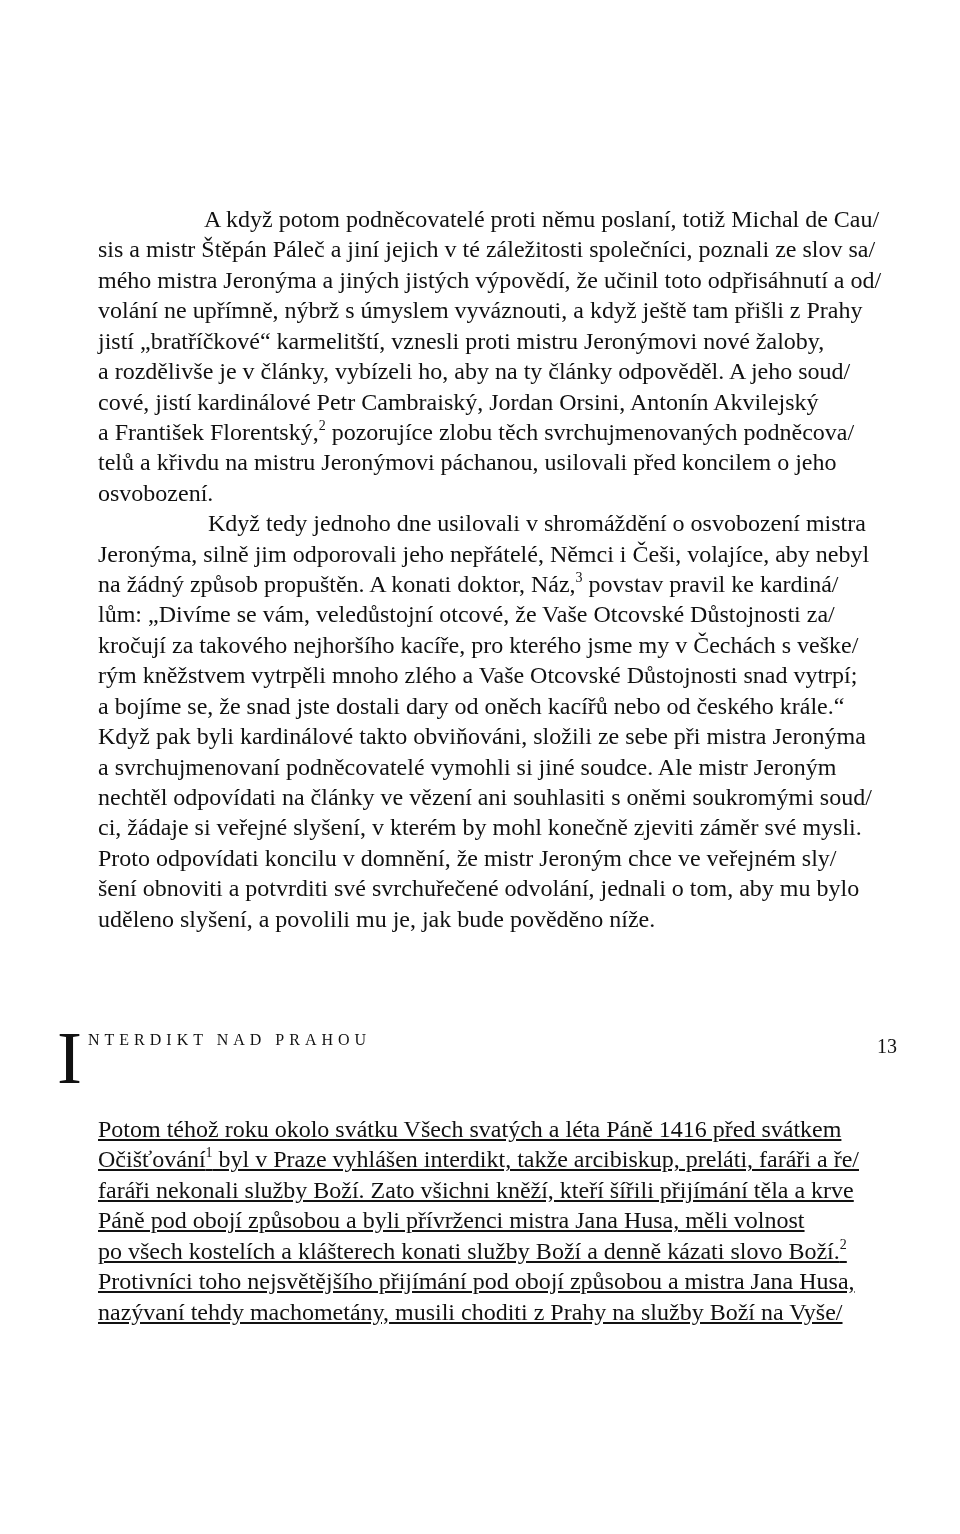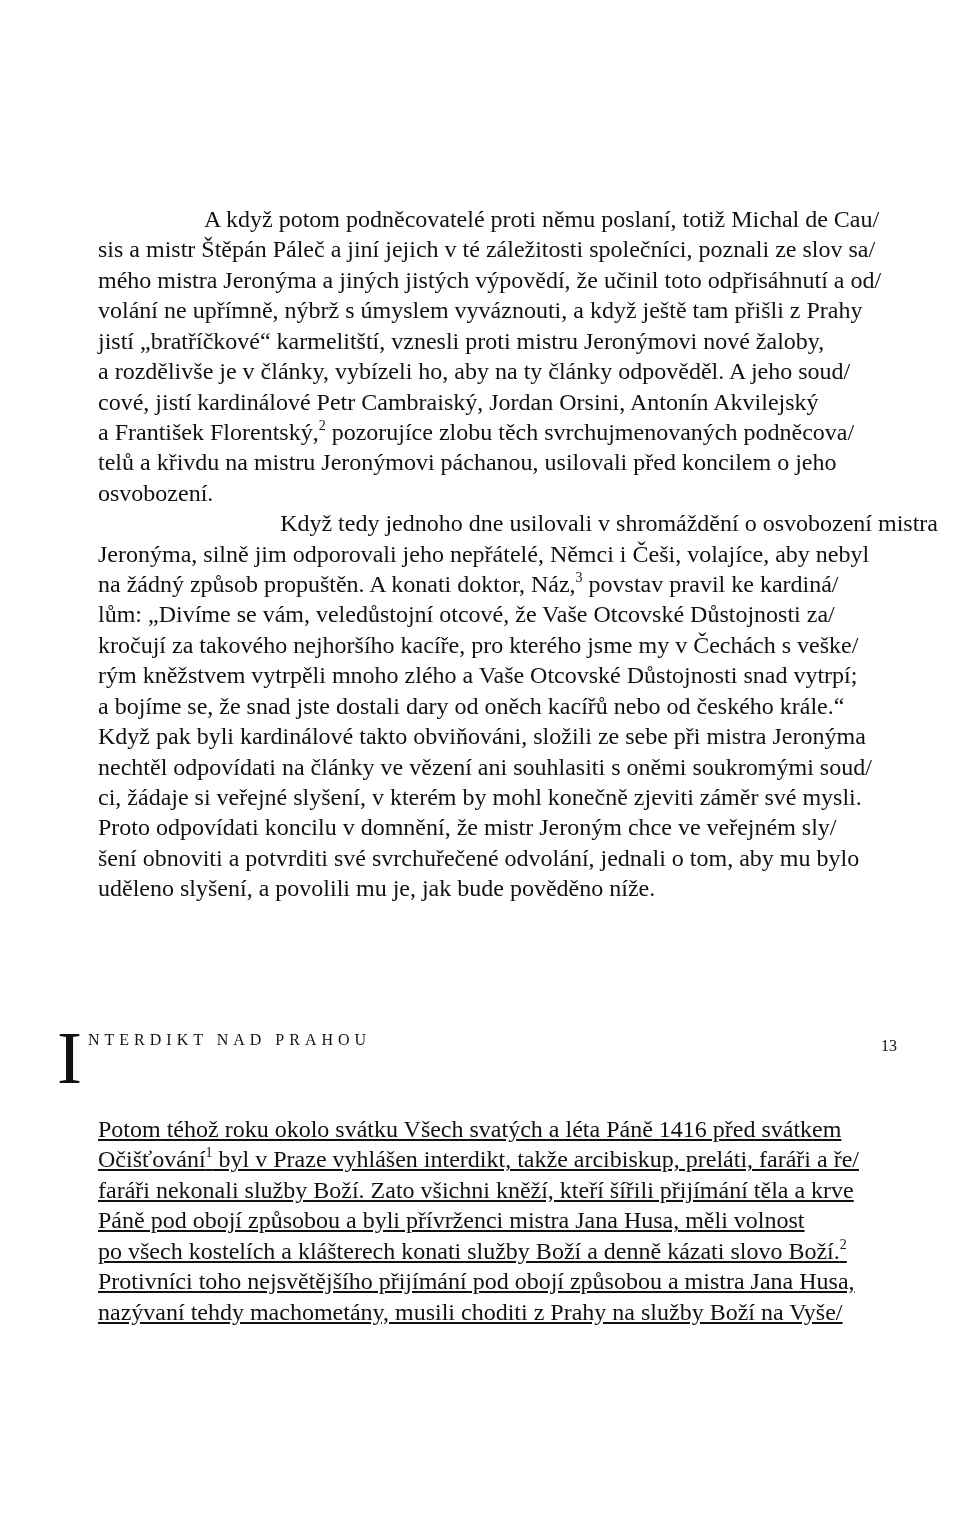--- a/index.html
+++ b/index.html
@@ -31,21 +31,21 @@
       margin-left: 48px;
     }
     .block-1 { top: 204px; }
     .block-2 { top: 1114px; text-decoration: underline; }
     .line {
       display: block;
       white-space: nowrap;
       height: 30.43px;
     }
     .line.indent { padding-left: 106px; }
-    .line.indent-2 { padding-left: 110px; text-align: right; }
+    .line.indent-2 { padding-left: 110px; }
     sup.fn {
       font-size: 14px;
       line-height: 0;
       position: relative;
       top: -1px;
       vertical-align: super;
     }
     .heading-initial {
       position: absolute;
       left: 57px;
@@ -61,21 +61,21 @@
       font-size: 16px;
       line-height: 21px;
       letter-spacing: 5px;
       white-space: nowrap;
       font-family: Liberation Serif, serif;
     }
     .page-number {
       position: absolute;
       right: 63px;
       top: 1036px;
-      font-size: 16px;
+      font-size: 20px;
       line-height: 20px;
     }
   </style>
 </head>
 <body>
 
 <div class="page">
 
   <div class="block block-1">
     <span class="line indent">A když potom podněcovatelé proti němu poslaní, totiž Michal de Cau/</span>
@@ -89,20 +89,21 @@
     <span class="line">telů a křivdu na mistru Jeronýmovi páchanou, usilovali před koncilem o jeho</span>
     <span class="line">osvobození.</span>
     <span class="line indent-2">Když tedy jednoho dne usilovali v shromáždění o osvobození mistra</span>
     <span class="line">Jeronýma, silně jim odporovali jeho nepřátelé, Němci i Češi, volajíce, aby nebyl</span>
     <span class="line"><span>na žádný způsob propuštěn. A konati doktor, Náz,</span><sup class="fn">3</sup><span> povstav pravil ke kardiná/</span></span>
     <span class="line">lům: „Divíme se vám, veledůstojní otcové, že Vaše Otcovské Důstojnosti za/</span>
     <span class="line">kročují za takového nejhoršího kacíře, pro kterého jsme my v Čechách s veške/</span>
     <span class="line">rým kněžstvem vytrpěli mnoho zlého a Vaše Otcovské Důstojnosti snad vytrpí;</span>
     <span class="line">a bojíme se, že snad jste dostali dary od oněch kacířů nebo od českého krále.“</span>
     <span class="line">Když pak byli kardinálové takto obviňováni, složili ze sebe při mistra Jeronýma</span>
+    <span class="line">a svrchujmenovaní podněcovatelé vymohli si jiné soudce. Ale mistr Jeroným</span>
     <span class="line">nechtěl odpovídati na články ve vězení ani souhlasiti s oněmi soukromými soud/</span>
     <span class="line">ci, žádaje si veřejné slyšení, v kterém by mohl konečně zjeviti záměr své mysli.</span>
     <span class="line">Proto odpovídati koncilu v domnění, že mistr Jeroným chce ve veřejném sly/</span>
     <span class="line">šení obnoviti a potvrditi své svrchuřečené odvolání, jednali o tom, aby mu bylo</span>
     <span class="line">uděleno slyšení, a povolili mu je, jak bude pověděno níže.</span>
   </div>
 
   <div>
     <span class="heading-initial">I</span>
     <span class="heading-text">NTERDIKT NAD PRAHOU</span>

